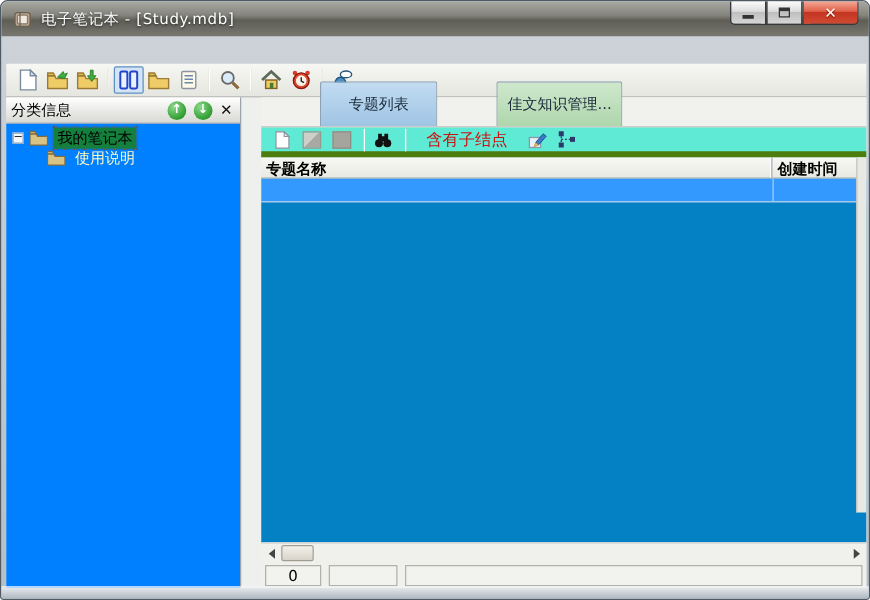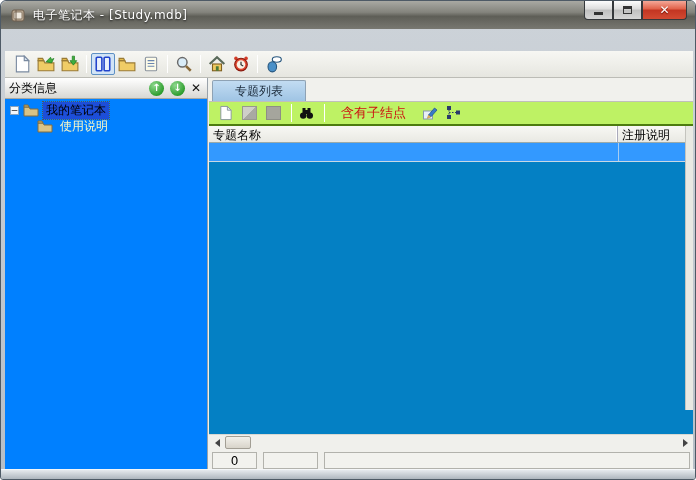--- a/index.html
+++ b/index.html
@@ -53,61 +53,61 @@
     position:absolute; left:4px; top:50px; width:688px; height:27px;
     background:linear-gradient(180deg,#f7f7f3,#e6e6e0);
     border-bottom:1px solid #bcbcb6; display:flex; align-items:center; padding-left:5px;
   }
   .tbtn { width:24px; height:22px; display:flex; align-items:center; justify-content:center; border:1px solid transparent; border-radius:2px; }
   .tbtn.active { background:#d2e4f6; border-color:#5e90c4; }
   .tsep { width:1px; height:18px; background:#b2b2ae; border-right:1px solid #fff; margin:0 4px; }
   
   .content { position:absolute; left:4px; top:77px; width:688px; height:393px; background:#eef0ee; }
   
-  .sidebar { position:absolute; left:0; top:0; width:203px; height:393px; border-right:1px solid #9aa2aa; display:flex; flex-direction:column; }
+  .sidebar { position:absolute; left:0; top:0; width:188px; height:393px; border-right:1px solid #9aa2aa; display:flex; flex-direction:column; }
   .sidebar-header {
     height:21px; background:linear-gradient(180deg,#ffffff,#d8d8d4);
     border-bottom:1px solid #a8a8a2; display:flex; align-items:center; font-size:12px; color:#000; padding-left:4px;
   }
   .hdr-btns { margin-left:auto; display:flex; align-items:center; gap:6px; padding-right:6px; }
   .circle-btn {
     width:15px; height:15px; border-radius:50%;
     background:radial-gradient(circle at 35% 30%,#8fd98f,#2f9e2f 70%,#1c7a1c);
     color:#fff; font-size:10px; font-weight:bold; display:flex; align-items:center; justify-content:center; line-height:1;
   }
   .x-btn { color:#111; font-size:12px; font-weight:bold; line-height:1; }
   .tree { flex:1; background:#0080ff; padding-top:3px; font-size:12px; overflow:hidden; }
   .tree-row { display:flex; align-items:center; height:16px; }
   .expander {
     width:9px; height:9px; background:#f4f8fc; border:1px solid #86a2be; margin:0 4px 0 5px;
     display:flex; align-items:center; justify-content:center; font-size:9px; line-height:1; color:#222;
   }
   .findent { width:32px; }
   .ficon { width:16px; height:14px; margin-right:4px; display:inline-block; }
   .tree-label { color:#fef9c3; padding:0 3px; white-space:nowrap; }
-  .tree-label.selected { background:#1d4ed8; color:#000; outline:1px dotted #555; }
+  .tree-label.selected { background:#15803d; color:#000; outline:1px dotted #555; }
   
   .mainpanel { position:absolute; left:204px; top:0; width:484px; height:393px; display:flex; flex-direction:column; background:#eef0ee; }
   .tabbar { height:24px; background:#f1f1ed; border-bottom:1px solid #c0c0ba; display:flex; align-items:flex-end; padding-left:3px; }
   .tab {
-    height:21px; min-width:94px; display:flex; align-items:center; justify-content:center;
-    font-size:12px; color:#1a2a3a; border:1px solid #8ea2b4; border-bottom:none; border-radius:2px 2px 0 0; margin-right:3px; padding:0 8px;
+    height:36px; min-width:94px; display:flex; align-items:center; justify-content:center;
+    font-size:12px; color:#1a2a3a; border:1px solid #8ea2b4; border-bottom:none; border-radius:2px 2px 0 0; margin-right:3px; padding:0 8px;margin-left:44px;
   }
   .tab.active { background:linear-gradient(180deg,#c2dcf2,#9fc4e4); }
   .tab.green  { background:linear-gradient(180deg,#cfe8cd,#aed6ac); }
   .sec-toolbar {
-    height:24px; background:#bef264; border-bottom:2px solid #4d7c0f;
+    height:24px; background:#5eead4; border-bottom:5px solid #4d7c0f;
     display:flex; align-items:center; padding-left:6px;
   }
   .sbtn { width:20px; height:18px; display:flex; align-items:center; justify-content:center; margin-right:4px; }
   .gray-icon1 { width:15px; height:14px; background:linear-gradient(135deg,#cfcfc9 50%,#a9a9a3 50%); border:1px solid #98988f; }
   .gray-icon2 { width:15px; height:14px; background:#a5a59d; border:1px solid #8e8e86; }
   .filter-label { color:#cc1111; font-size:13px; margin:0 14px 0 12px; }
   .table-header { height:17px; display:flex; background:linear-gradient(180deg,#f8f8f4,#e9e9e3); border-bottom:1px solid #9aa; font-size:12px; color:#000; }
-  .th { border-right:1px solid #aab; box-shadow:inset -1px 0 0 #fff; padding:1px 4px; white-space:nowrap; }
+  .th { border-right:1px solid #aab; box-shadow:inset -1px 0 0 #fff; padding:1px 4px; white-space:nowrap;font-weight:bold; }
   .th.c1 { width:409px; }
   .th.c2 { flex:1; }
   .sel-row { height:19px; background:#3399ff; border-bottom:1px solid #c8d8e4; position:relative; }
   .sel-row .coldiv { position:absolute; left:409px; top:0; width:1px; height:100%; background:#a8cdf0; }
   .list-body { flex:1; background:#0480c4; position:relative; }
   .vscroll {
     position:absolute; right:0; top:48px; bottom:61px; width:8px;
     background:#e9e9e3; border-left:1px solid #c4c4be;
   }
   .hscroll { height:16px; background:#f0f0ec; border-top:1px solid #d8d8d2; display:flex; align-items:center; position:relative; }
@@ -257,20 +257,21 @@
               </svg>
           </span>
           <span class="tree-label">使用说明</span>
         </div>
       </div>
     </div>
 
     <div class="mainpanel">
       <div class="tabbar">
         <div class="tab active">专题列表</div>
+        <div class="tab green">佳文知识管理...</div>
       </div>
 
       <div class="sec-toolbar">
         <div class="sbtn">
           <svg width="15" height="16" viewBox="0 0 16 16">
               <path d="M3 1h7l4 4v10H3z" fill="#fff" stroke="#8a949e"></path>
               <path d="M10 1v4h4z" fill="#e9eef3" stroke="#8a949e"></path>
             </svg>
         </div>
         <div class="sbtn">
@@ -301,21 +302,21 @@
               <rect x="1" y="1" width="4" height="4" fill="#2a3a6a"></rect>
               <rect x="1" y="10" width="4" height="4" fill="#2a3a6a"></rect>
               <rect x="10" y="5.5" width="4" height="4" fill="#2a3a6a"></rect>
               <path d="M3 5v8 M3 7.5h9" stroke="#2a3a6a" stroke-dasharray="1.5 1.5" fill="none"></path>
             </svg>
         </div>
       </div>
 
       <div class="table-header">
         <div class="th c1">专题名称</div>
-        <div class="th c2">注册说明</div>
+        <div class="th c2">创建时间</div>
       </div>
 
       <div class="sel-row">
           <span class="coldiv"></span>
         </div>
 
       <div class="list-body"></div>
 
       <div class="hscroll">
         <div class="harrow">

